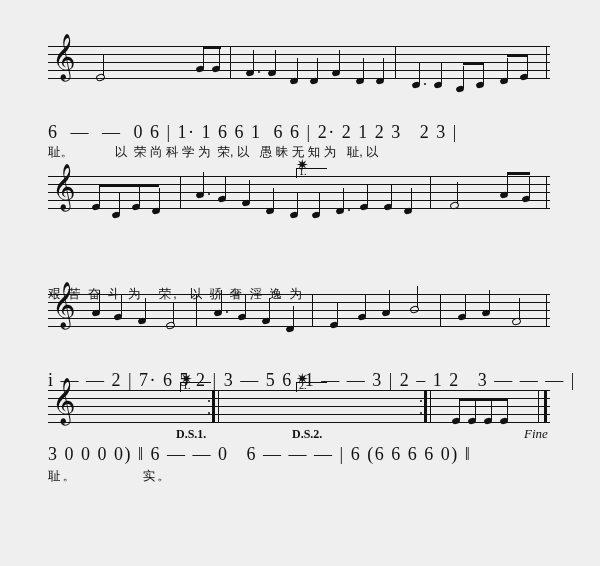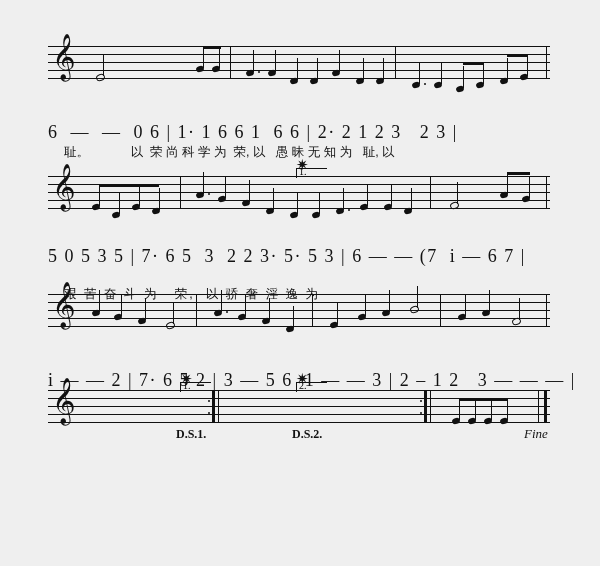--- a/index.html
+++ b/index.html
@@ -124,21 +124,21 @@
     width: 510px;
     font-family: "Liberation Serif", serif;
     font-size: 18px;
     letter-spacing: 0px;
     white-space: pre;
     color: #111;
   }
   
   .lyrics {
     position: absolute;
-    left: 64px;
+    left: 48px;
     width: 510px;
     font-family: "Liberation Sans", sans-serif;
     font-size: 12.5px;
     white-space: pre;
     color: #111;
   }
   .marktext {
     position: absolute;
     font-family: "Liberation Serif", serif;
     font-size: 12px;
@@ -272,21 +272,20 @@
     <div class="notehead open" style="left:450px;top:44px;"></div>
     <div class="stem" style="left:457px;top:24px;"></div>
     <div class="notehead" style="left:500px;top:34px;"></div>
     <div class="stem" style="left:507px;top:14px;"></div>
     <div class="notehead" style="left:522px;top:38px;"></div>
     <div class="stem" style="left:529px;top:18px;"></div>
     <div class="beam" style="left:507px;top:14px;width:23px;"></div>
 
     <div class="barline" style="left:546px;top:18px;"></div>
 
-    <div class="jianpu" style="top:88px;letter-spacing:1.5px;">5 0 5 3 5 | 7· 6 5  3  2 2 3· 5· 5 3 | 6 — — (7  i — 6 7 |</div>
     <div class="lyrics" style="top:128px;letter-spacing:2px;">艰 苦 奋 斗 为   荣,  以 骄 奢 淫 逸 为</div>
   </div>
 
   <div class="system" style="top:288px;height:90px;">
     <div class="staff" style="top:6px;">
       <div class="ln"></div>
       <div class="ln"></div>
       <div class="ln"></div>
       <div class="ln"></div>
       <div class="ln"></div>
@@ -378,15 +377,17 @@
     <div class="stem" style="left:491px;top:26px;"></div>
     <div class="stem" style="left:507px;top:26px;"></div>
 
     <div class="barline thick" style="left:544px;top:18px;"></div>
     <div class="barline" style="left:538px;top:18px;"></div>
 
     <div class="marktext" style="left:176px;top:55px;">D.S.1.</div>
     <div class="marktext" style="left:292px;top:55px;">D.S.2.</div>
     <div class="marktext italic" style="left:524px;top:54px;">Fine</div>
 
+    <div class="jianpu" style="top:72px;letter-spacing:1.5px;">3 0 0 0 0) ‖ 6 — — 0   6 — — — | 6 (6 6 6 6 0) ‖</div>
+    <div class="lyrics" style="top:96px;letter-spacing:2px;">耻。            实。</div>
   </div>
 
 </div>
 
 </body></html>

